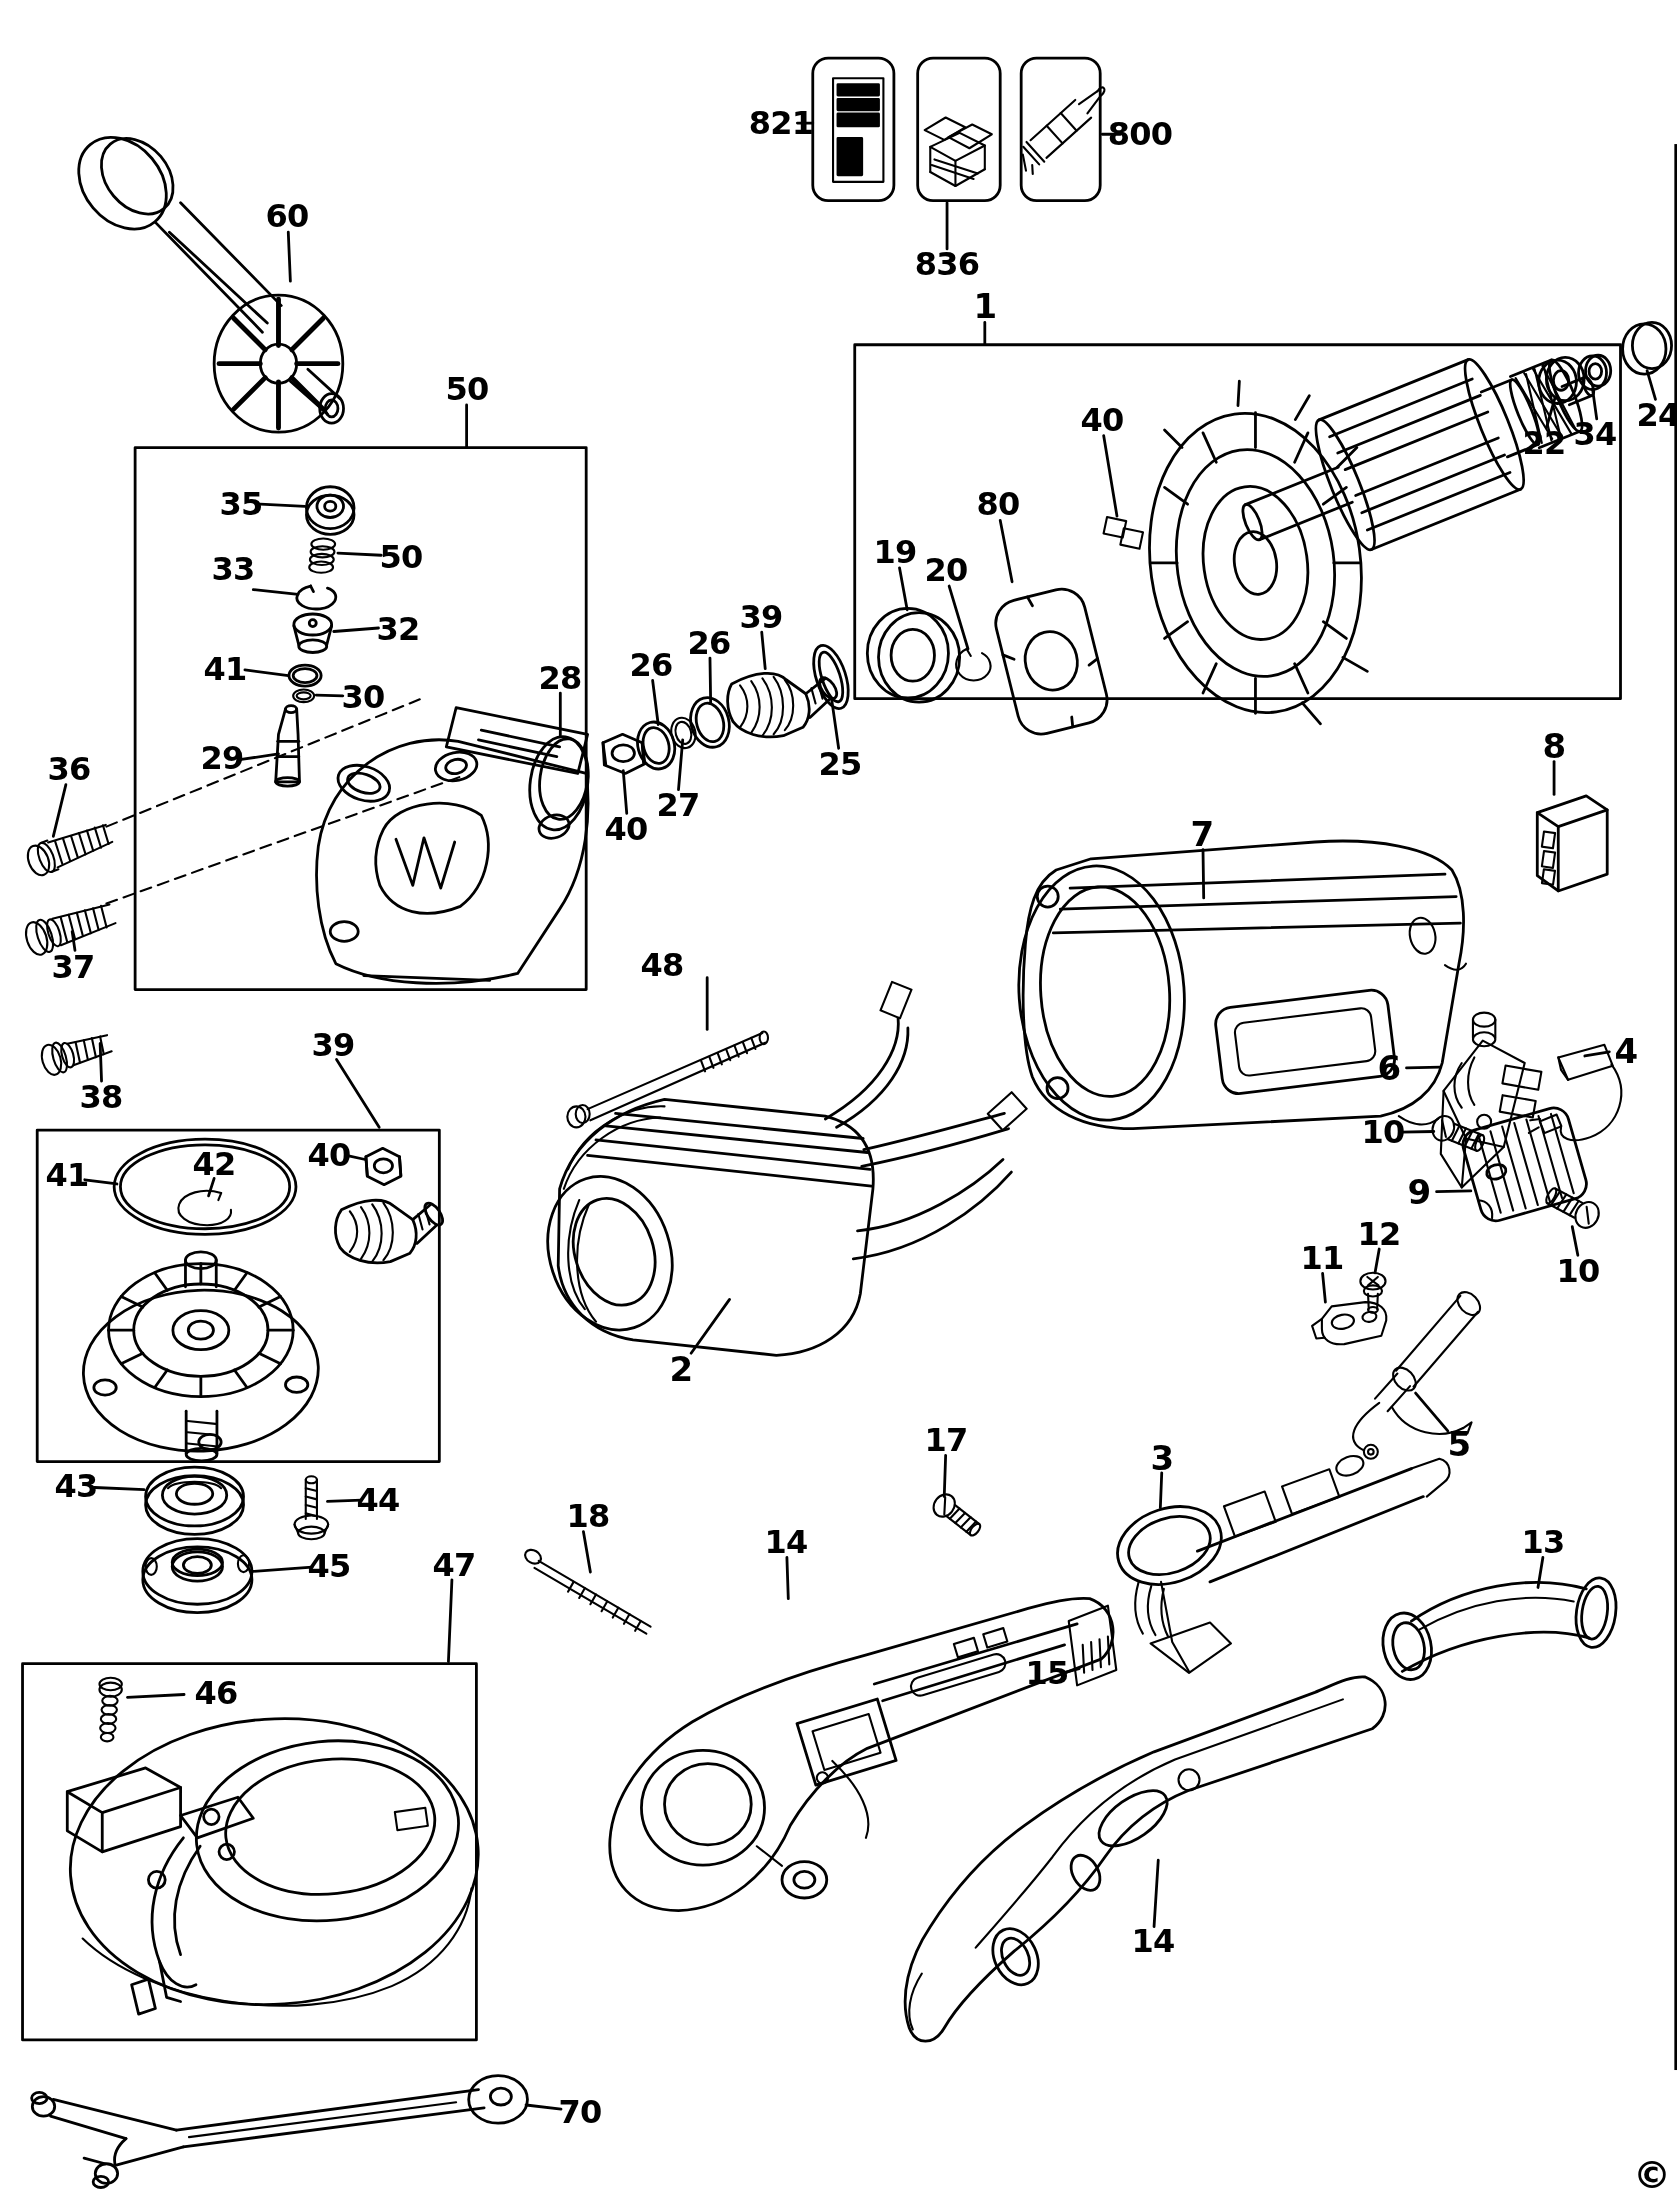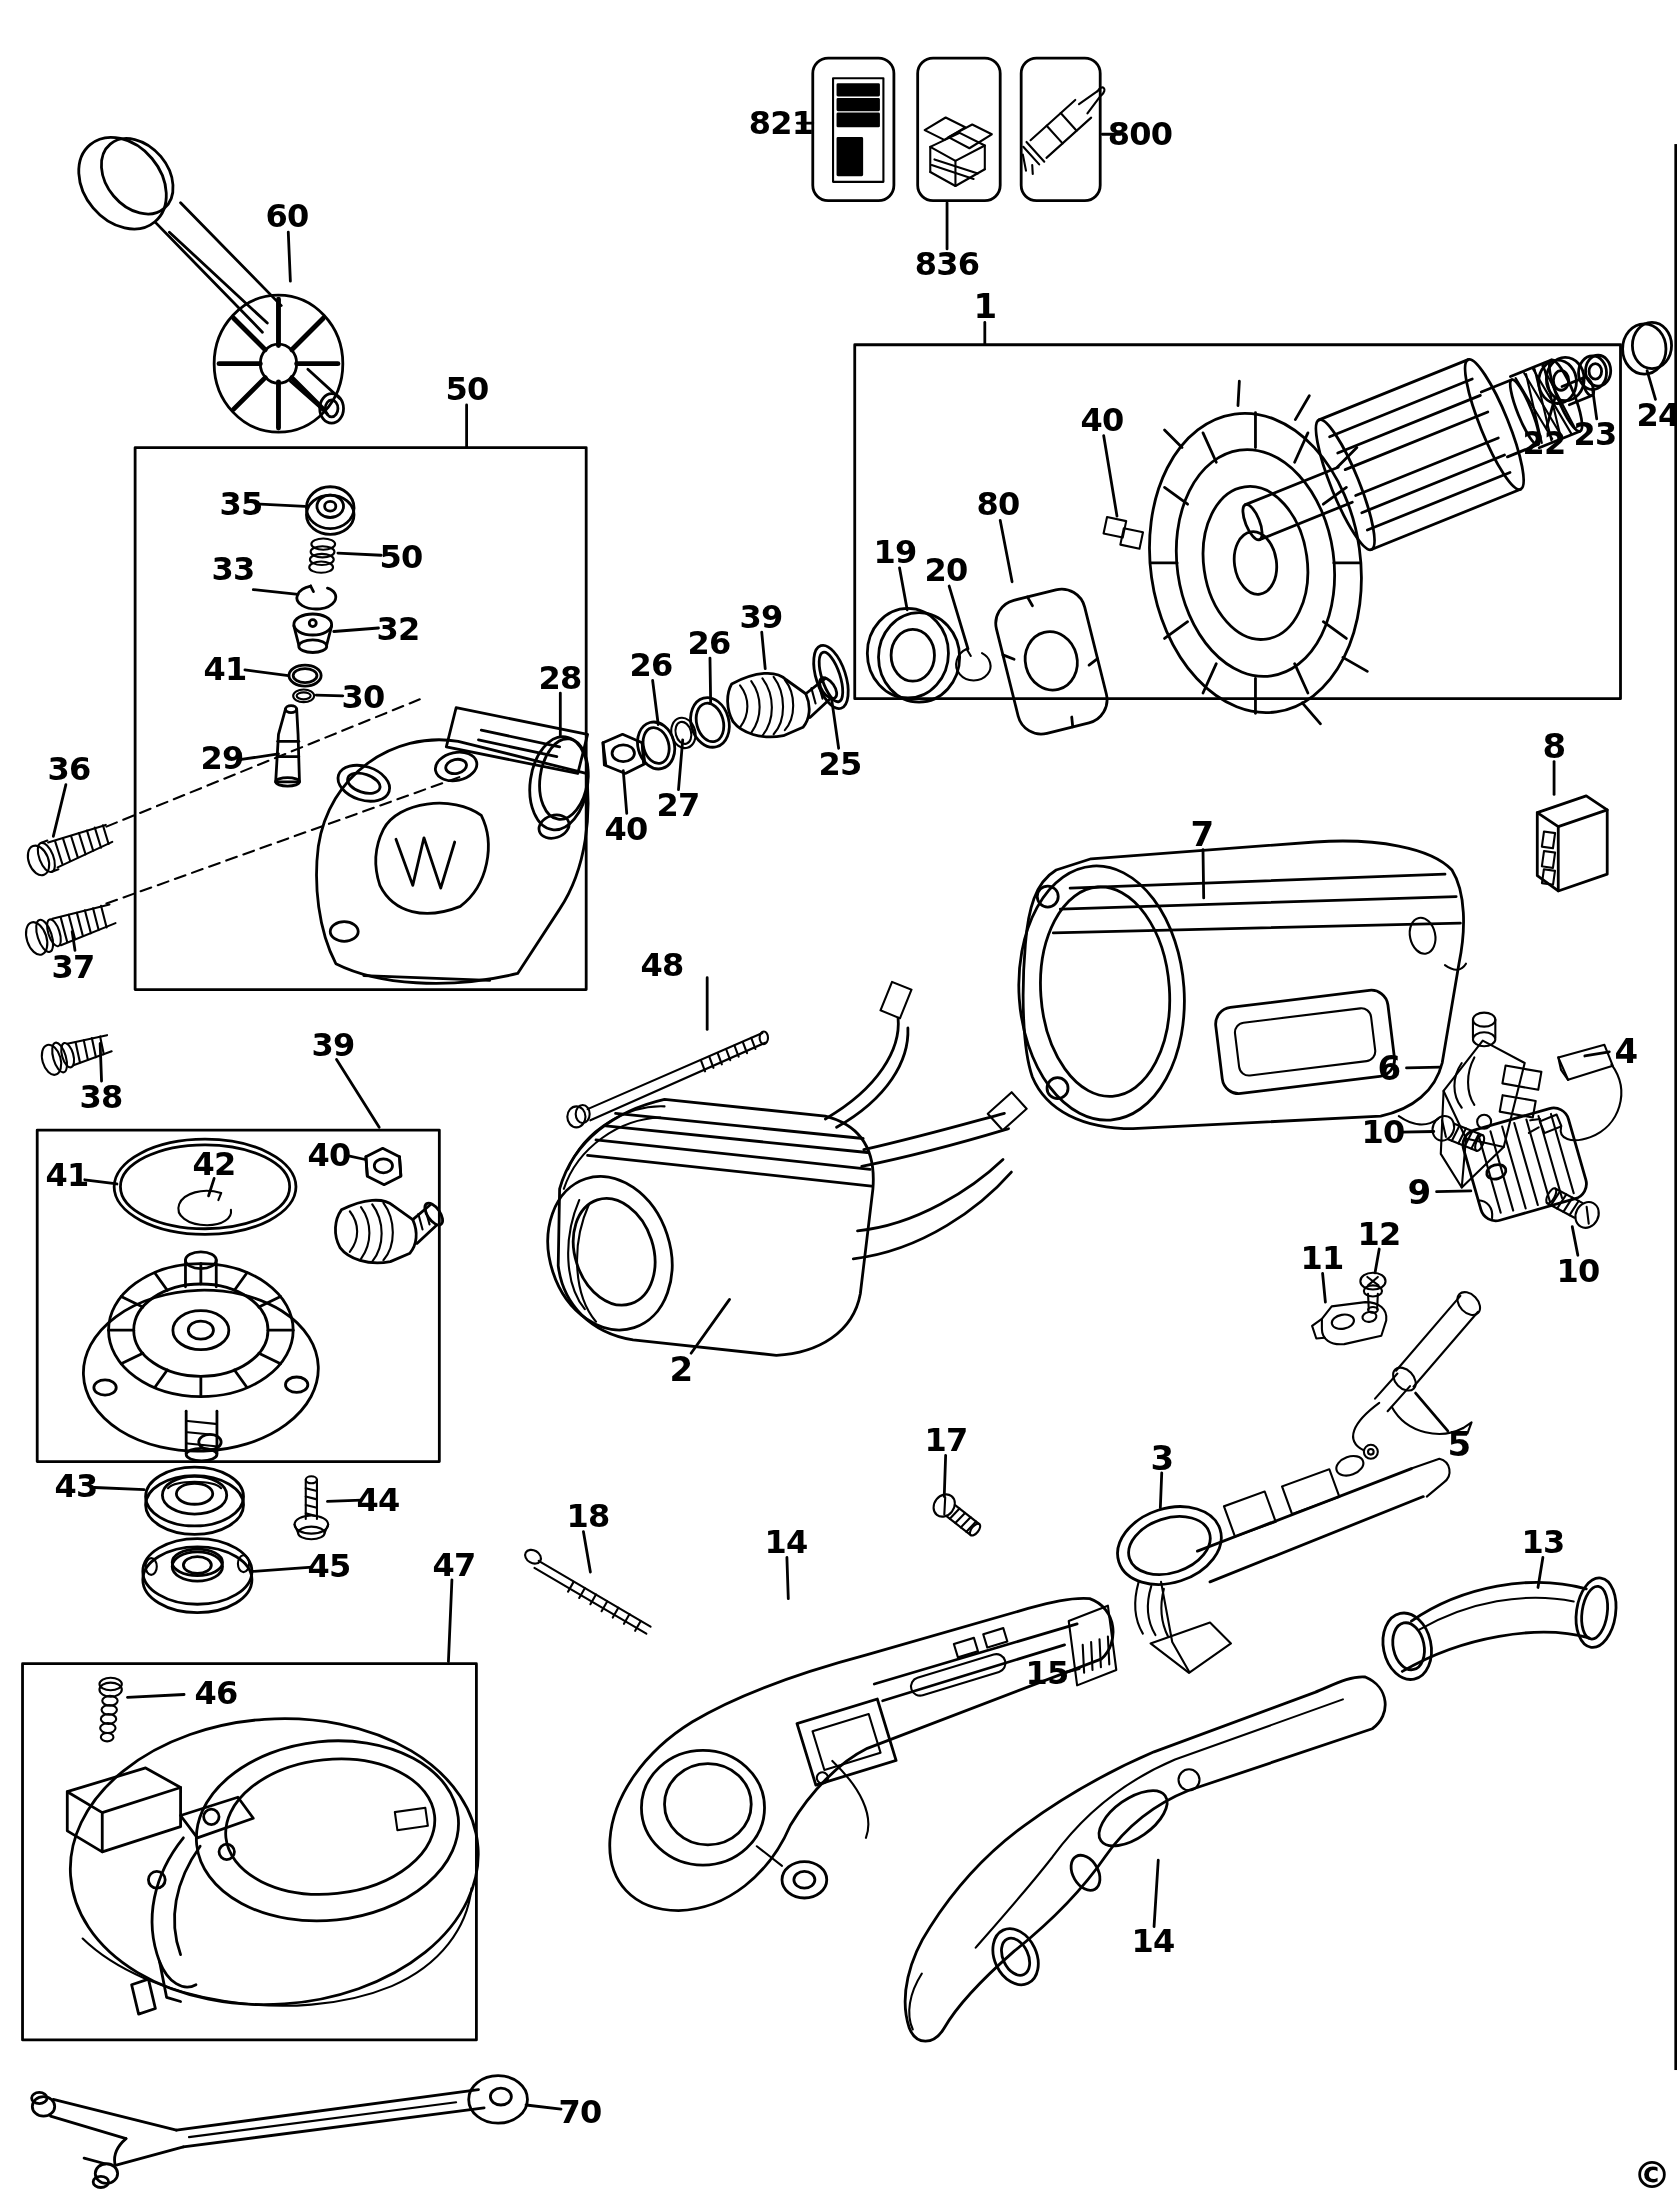--- a/index.html
+++ b/index.html
@@ -809,21 +809,21 @@
 <span class="callout" style="left:222px;top:758px">29</span>
 <span class="callout" style="left:560px;top:678px">28</span>
 <span class="callout" style="left:69px;top:769px">36</span>
 <span class="callout" style="left:73px;top:967px">37</span>
 <span class="callout" style="left:101px;top:1097px">38</span>
 <span class="callout" style="left:895px;top:552px">19</span>
 <span class="callout" style="left:946px;top:570px">20</span>
 <span class="callout" style="left:998px;top:504px">80</span>
 <span class="callout" style="left:1102px;top:420px">40</span>
 <span class="callout" style="left:1544px;top:443px">22</span>
-<span class="callout" style="left:1595px;top:434px">23</span>
+<span class="callout" style="left:1595px;top:434px">34</span>
 <span class="callout" style="left:1658px;top:415px">24</span>
 <span class="callout" style="left:651px;top:665px">26</span>
 <span class="callout" style="left:709px;top:643px">26</span>
 <span class="callout" style="left:761px;top:617px">39</span>
 <span class="callout" style="left:840px;top:764px">25</span>
 <span class="callout" style="left:626px;top:829px">40</span>
 <span class="callout" style="left:678px;top:805px">27</span>
 <span class="callout big" style="left:1202px;top:834px">7</span>
 <span class="callout big" style="left:1554px;top:746px">8</span>
 <span class="callout" style="left:662px;top:965px">48</span>

